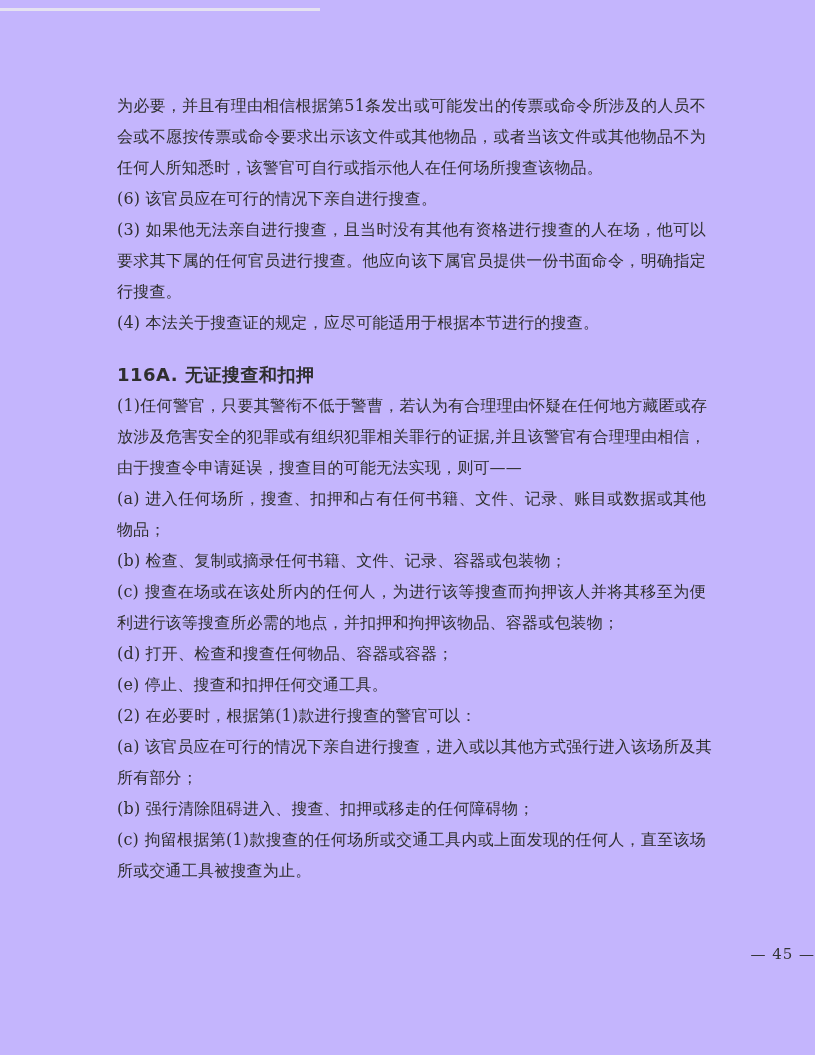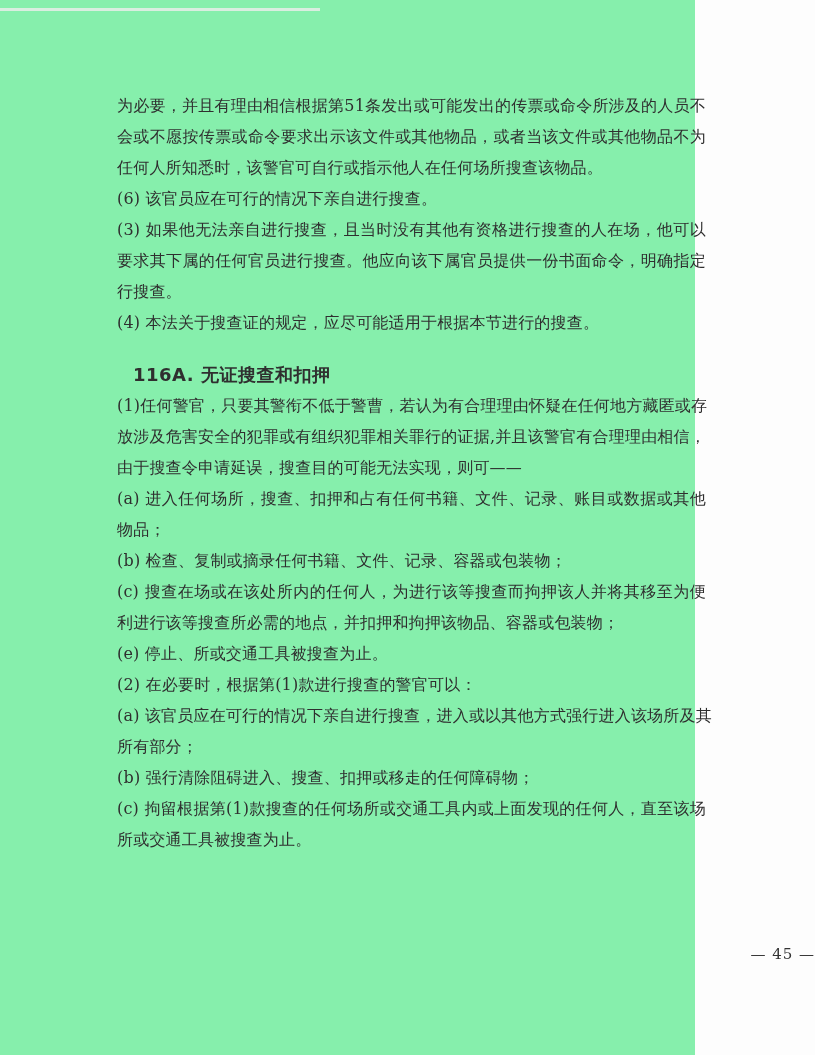--- a/index.html
+++ b/index.html
@@ -10,23 +10,23 @@
   body {
     width: 815px;
     height: 1055px;
     background: #fdfdfd;
     font-family: "DejaVu Serif", "Liberation Serif", serif;
     color: #2f2f2f;
     overflow: hidden;
   }
   .page {
     position: relative;
-    width: 695px;
+    width: 815px;
     height: 1055px;
-    background: #86efac;
+    background: #c4b5fd;
   }
   .scan-artifact {
     position: absolute;
     top: 8px;
     left: 0;
     width: 320px;
     height: 3px;
     background: #ededed;
     opacity: 0.8;
   }
@@ -49,21 +49,20 @@
     letter-spacing: 0.2px;
     white-space: nowrap;
     overflow: visible;
   }
   .line.last {
     text-align: left;
     text-align-last: left;
   }
   .para.heading {
     margin-top: 21px;
-    margin-left: 16px;
   }
   .para.heading .line {
     font-family: "DejaVu Sans", "Liberation Sans", sans-serif;
     font-weight: bold;
     font-size: 18px;
     letter-spacing: 0.5px;
   }
   .footer {
     position: absolute;
     top: 941px;
@@ -111,21 +110,24 @@
         <div class="line last">物品；</div>
       </div>
       <div class="para body">
         <div class="line last">(b) 检查、复制或摘录任何书籍、文件、记录、容器或包装物；</div>
       </div>
       <div class="para body">
         <div class="line">(c) 搜查在场或在该处所内的任何人，为进行该等搜查而拘押该人并将其移至为便</div>
         <div class="line last">利进行该等搜查所必需的地点，并扣押和拘押该物品、容器或包装物；</div>
       </div>
       <div class="para body">
-        <div class="line last">(e) 停止、所或交通工具被搜查为止。</div>
+        <div class="line last">(d) 打开、检查和搜查任何物品、容器或容器；</div>
+      </div>
+      <div class="para body">
+        <div class="line last">(e) 停止、搜查和扣押任何交通工具。</div>
       </div>
       <div class="para body">
         <div class="line last">(2) 在必要时，根据第(1)款进行搜查的警官可以：</div>
       </div>
       <div class="para body">
         <div class="line">(a) 该官员应在可行的情况下亲自进行搜查，进入或以其他方式强行进入该场所及其</div>
         <div class="line last">所有部分；</div>
       </div>
       <div class="para body">
         <div class="line last">(b) 强行清除阻碍进入、搜查、扣押或移走的任何障碍物；</div>

